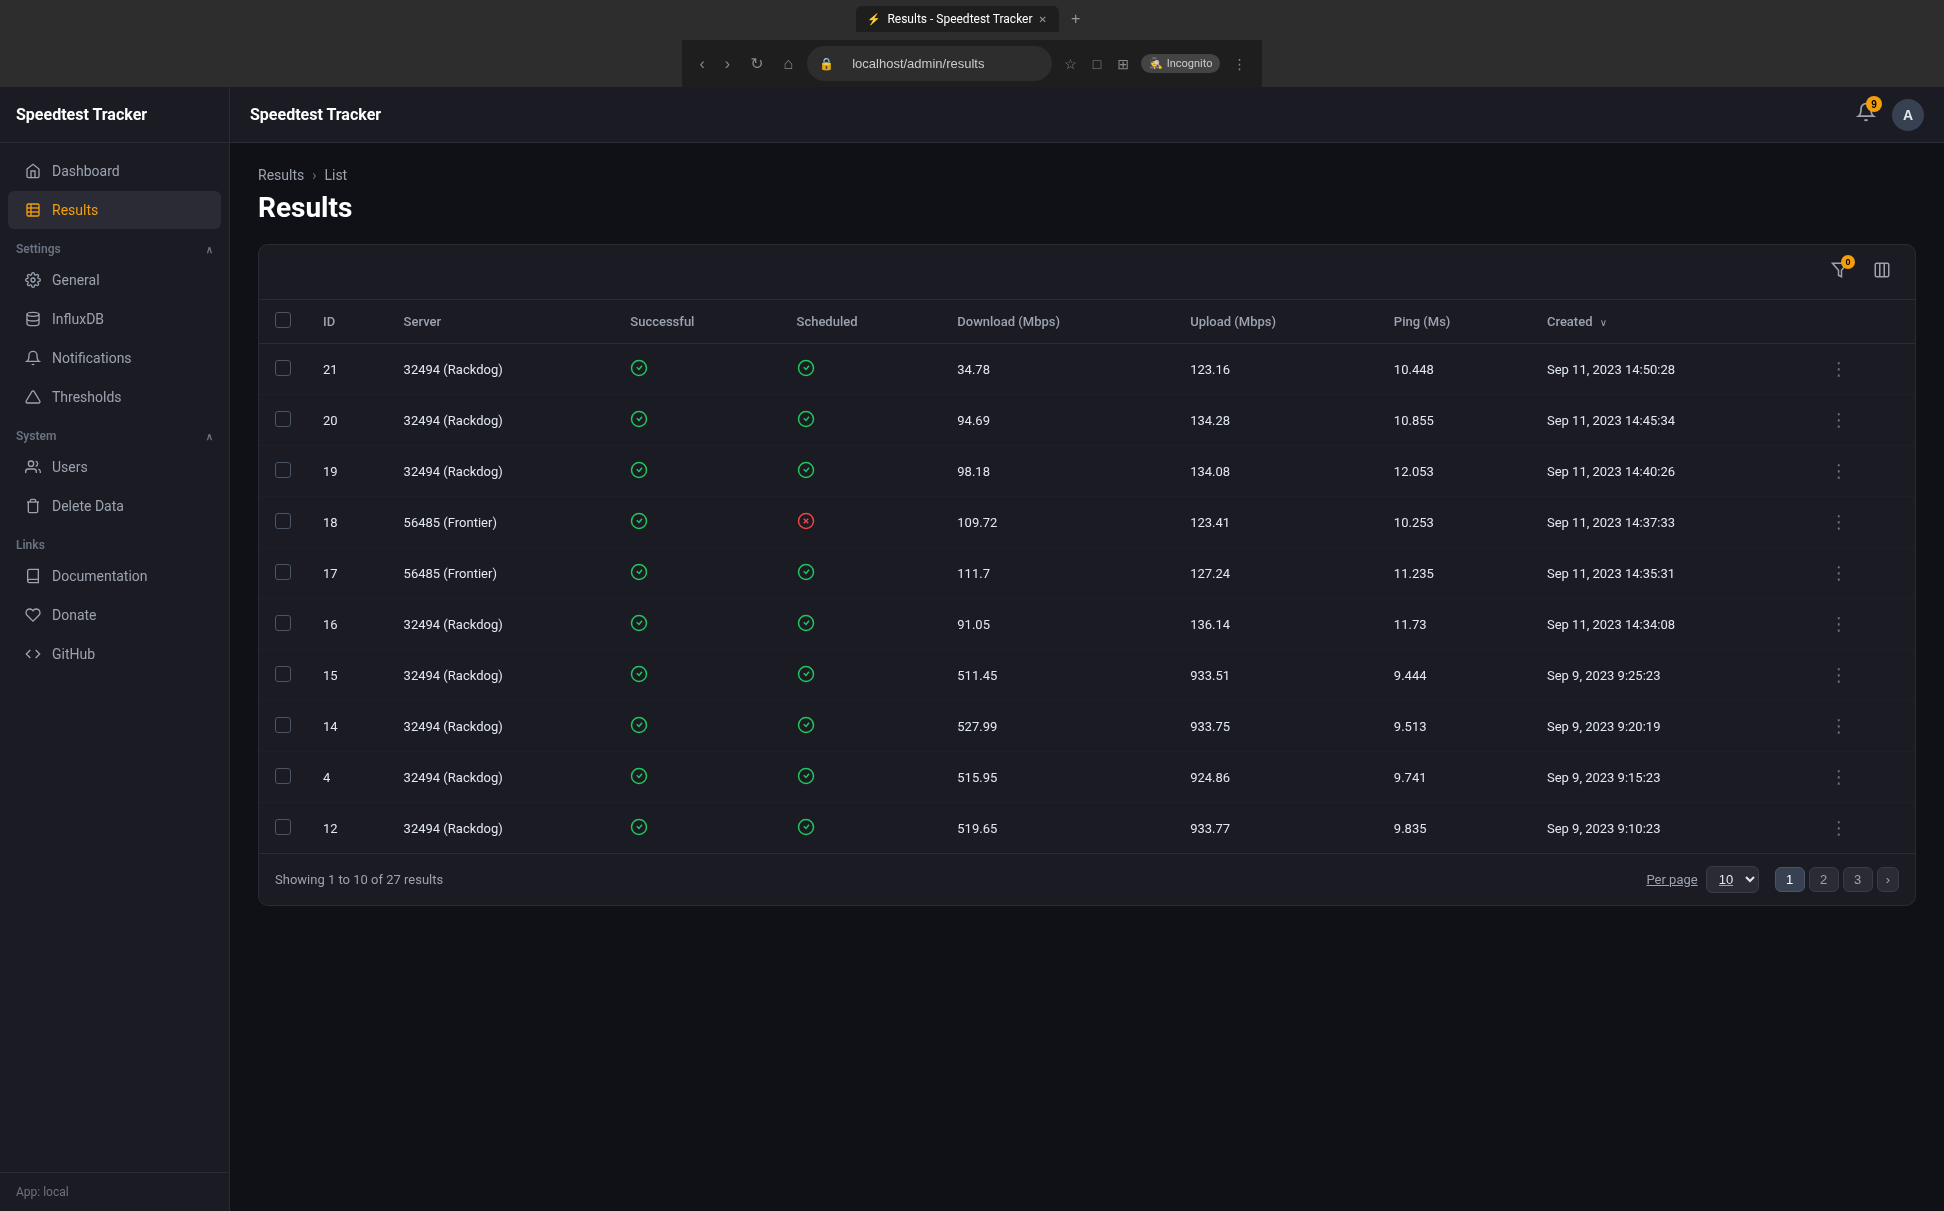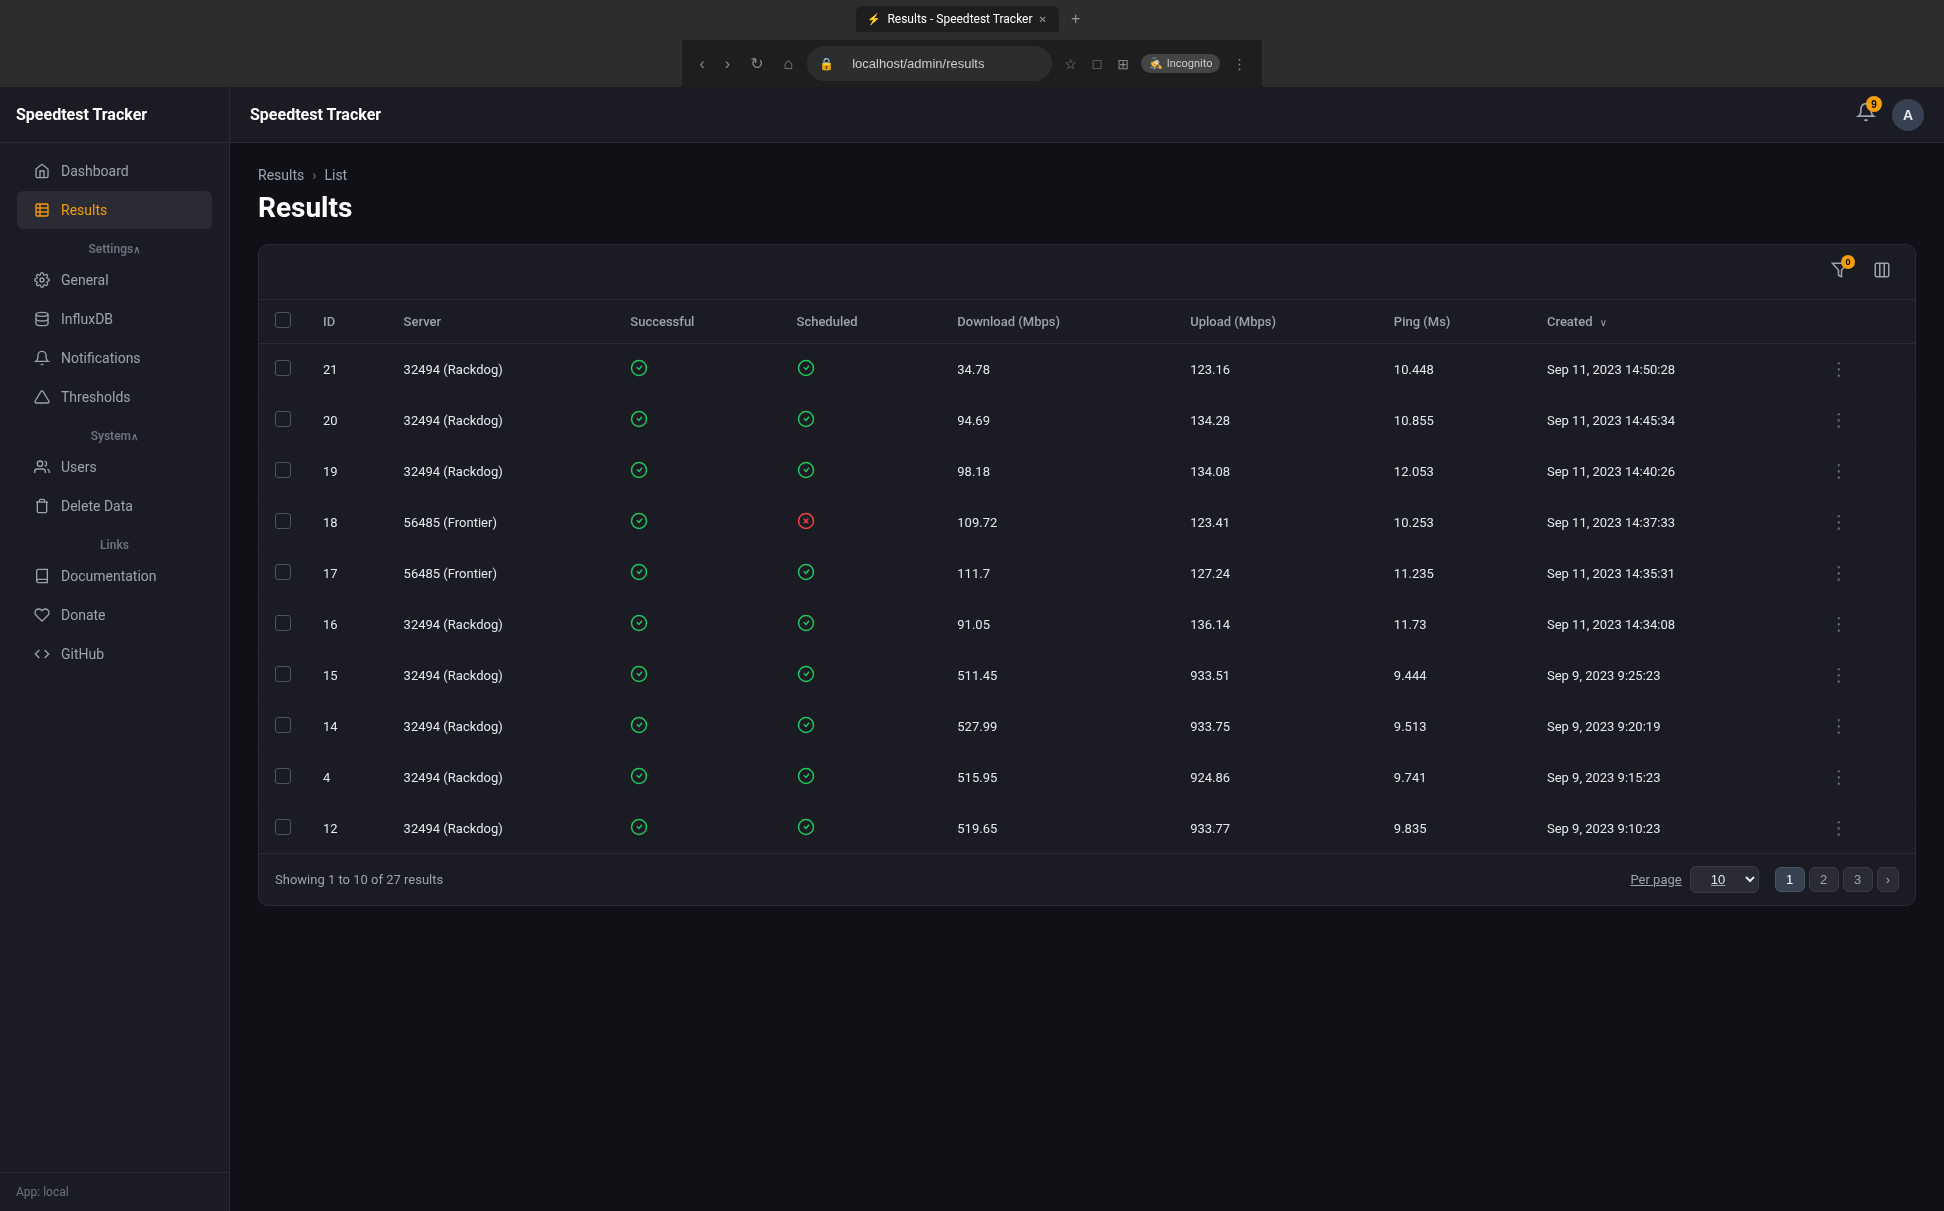--- a/index.html
+++ b/index.html
@@ -17,25 +17,25 @@
     .nav-actions { display: flex; gap: 8px; align-items: center; }
     .nav-action-btn { background: none; border: none; color: #888; cursor: pointer; font-size: 14px; padding: 4px; }
     .incognito-badge { background: #444; color: #ccc; padding: 3px 8px; border-radius: 12px; font-size: 11px; display: flex; align-items: center; gap: 4px; }
 
     
     .app { display: flex; flex: 1; overflow: hidden; background: #0f1117; }
 
     
     .sidebar { width: 230px; background: #1a1b23; border-right: 1px solid #2a2b35; display: flex; flex-direction: column; overflow-y: auto; flex-shrink: 0; }
     .sidebar-logo { padding: 18px 16px; font-size: 16px; font-weight: 700; color: #fff; border-bottom: 1px solid #2a2b35; }
-    .sidebar-nav { flex: 1; padding: 8px 9px; }
+    .sidebar-nav { flex: 1; padding: 8px 0; }
     .nav-item { display: flex; align-items: center; gap: 10px; padding: 10px 16px; cursor: pointer; color: #9ca3af; font-size: 14px; transition: background 0.15s; border-radius: 6px; margin: 1px 8px; }
     .nav-item.active { background: #2a2b35; color: #f59e0b; }
     .nav-item .icon { width: 18px; height: 18px; display: flex; align-items: center; justify-content: center; flex-shrink: 0; }
-    .nav-section { padding: 12px 16px 4px; font-size: 12px; color: #6b7280; font-weight: 600; text-transform: none; display: flex; align-items: center; justify-content: center; }
+    .nav-section { padding: 12px 16px 4px; font-size: 12px; color: #6b7280; font-weight: 600; text-transform: none; display: flex; align-items: center; justify-content: space-between; }
     .nav-section .chevron { font-size: 10px; }
     .sidebar-footer { padding: 12px 16px; border-top: 1px solid #2a2b35; font-size: 12px; color: #6b7280; }
 
     
     .app-header { display: flex; align-items: center; justify-content: space-between; padding: 0 20px; background: #1a1b23; border-bottom: 1px solid #2a2b35; height: 56px; position: sticky; top: 0; z-index: 10; }
     .app-header-logo { font-size: 16px; font-weight: 700; color: #fff; }
     .header-actions { display: flex; align-items: center; gap: 12px; }
     .notif-btn { position: relative; background: none; border: none; color: #9ca3af; cursor: pointer; font-size: 18px; padding: 4px; }
     .notif-badge { position: absolute; top: -2px; right: -2px; background: #f59e0b; color: #000; border-radius: 50%; width: 16px; height: 16px; font-size: 10px; display: flex; align-items: center; justify-content: center; font-weight: 700; }
     .avatar-btn { width: 32px; height: 32px; background: #374151; border-radius: 50%; border: none; color: #e2e8f0; cursor: pointer; font-size: 14px; font-weight: 600; }
@@ -64,21 +64,21 @@
     .results-table td { padding: 12px 16px; font-size: 13px; color: #e2e8f0; border-bottom: 1px solid #1e1f28; }
     .results-table tr:last-child td { border-bottom: none; }
     .checkbox { width: 16px; height: 16px; border: 1px solid #4b5563; border-radius: 3px; background: transparent; cursor: pointer; appearance: none; -webkit-appearance: none; }
     .check-col { width: 40px; }
     .more-btn { background: none; border: none; color: #6b7280; cursor: pointer; font-size: 18px; padding: 2px 6px; }
 
     
     .table-footer { display: flex; align-items: center; justify-content: space-between; padding: 12px 16px; border-top: 1px solid #2a2b35; }
     .pagination-info { color: #9ca3af; font-size: 13px; }
     .per-page { display: flex; align-items: center; gap: 8px; color: #9ca3af; font-size: 13px; text-decoration: underline; }
-    .per-page-select { background: #2a2b35; border: 1px solid #3a3b45; color: #e2e8f0; padding: 4px 16px; border-radius: 6px; font-size: 13px; cursor: pointer; }
+    .per-page-select { background: #2a2b35; border: 1px solid #3a3b45; color: #e2e8f0; padding: 4px 8px; border-radius: 6px; font-size: 13px; cursor: pointer; }
     .pagination { display: flex; align-items: center; gap: 4px; }
     .page-btn { background: #2a2b35; border: 1px solid #3a3b45; color: #9ca3af; padding: 4px 10px; border-radius: 6px; cursor: pointer; font-size: 13px; min-width: 30px; text-align: center; }
     .page-btn.active { background: #374151; color: #fff; border-color: #4b5563; }
     .page-next { background: #2a2b35; border: 1px solid #3a3b45; color: #9ca3af; padding: 4px 8px; border-radius: 6px; cursor: pointer; font-size: 13px; }
 
     .sort-arrow { margin-left: 4px; font-size: 10px; }
   </style>
 </head>
 <body>
 

